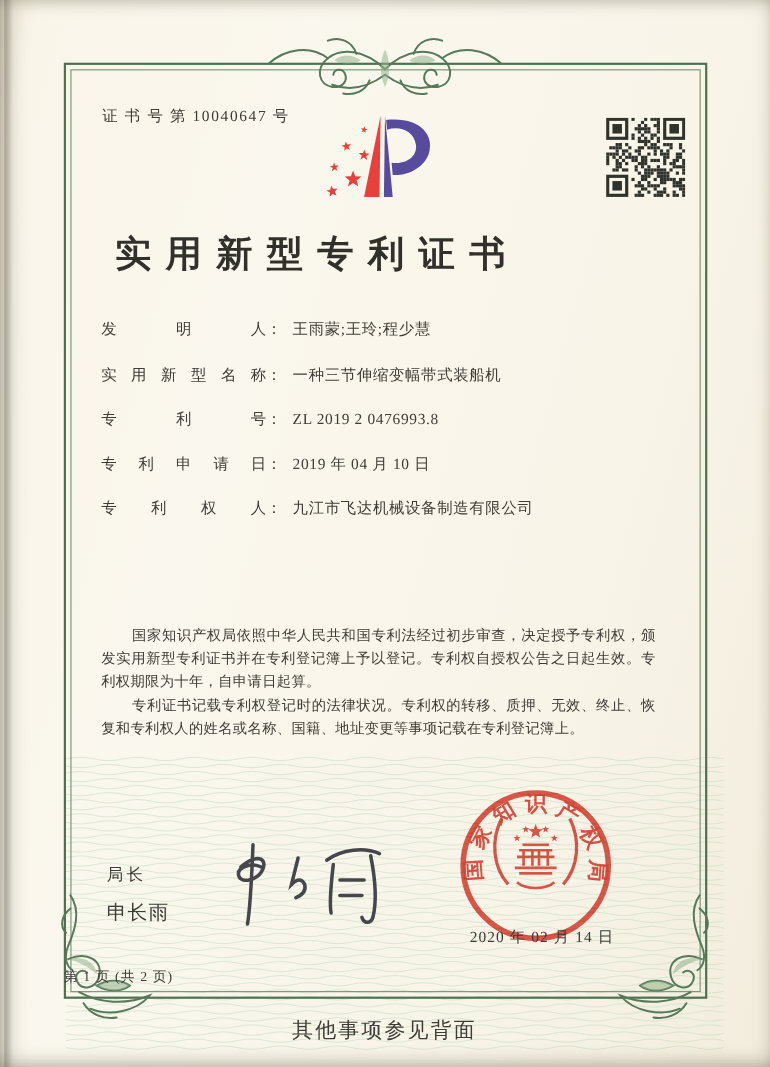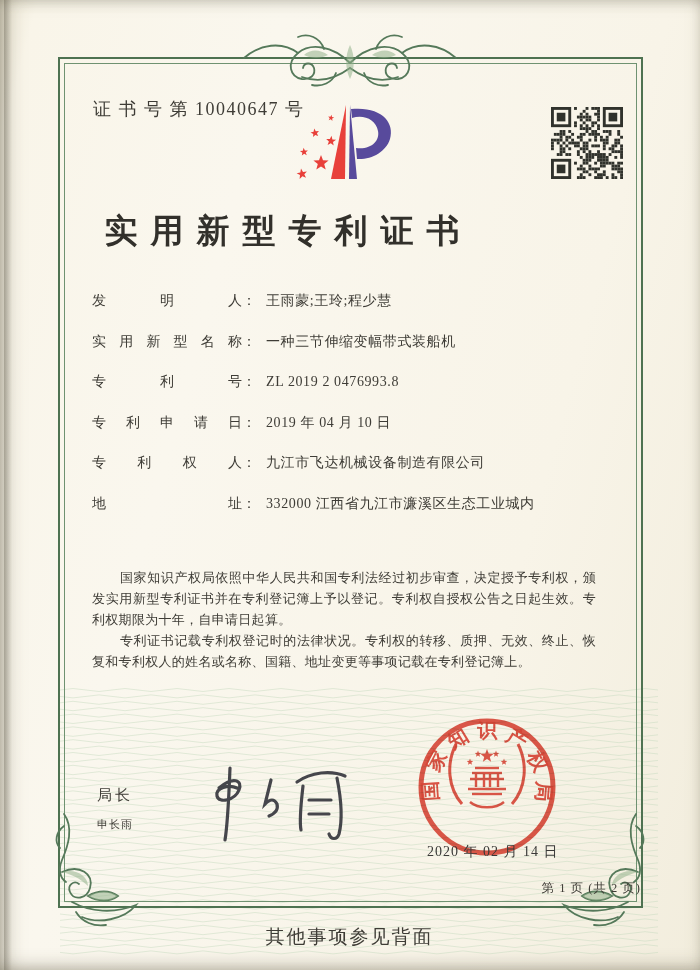--- a/index.html
+++ b/index.html
@@ -13,40 +13,40 @@
   .paper::before{content:"";position:absolute;left:4px;top:0;width:8px;height:100%;
     background:linear-gradient(90deg,rgba(90,85,70,.35),rgba(90,85,70,0));pointer-events:none;z-index:9;}
   svg{display:block;}
   .waves{position:absolute;left:0;top:0;z-index:0;}
   .b-outer{position:absolute;left:58px;top:57px;width:581px;height:847px;border:2.6px solid var(--border_green,#4e7251);z-index:1;}
   .b-inner{position:absolute;left:64px;top:63px;width:571px;height:837px;border:1px solid #6f9271;z-index:1;}
   .ornament-top{position:absolute;left:240px;top:27px;z-index:2;}
   .ornament-corner{position:absolute;z-index:2;}
   .ornament-corner.left{left:42px;top:812px;}
   .ornament-corner.right{left:523px;top:812px;}
-  .cert-no{position:absolute;left:93px;top:97px;font-size:18px;letter-spacing:1.5px;color:var(--ink,#3e3c36);z-index:3;}
+  .cert-no{position:absolute;left:93px;top:97px;font-size:14px;letter-spacing:1.5px;color:var(--ink,#3e3c36);z-index:3;}
   .logo{position:absolute;left:293px;top:102px;z-index:3;}
   .qr{position:absolute;left:551px;top:107px;z-index:3;}
   .title{position:absolute;left:58px;top:209px;width:461px;margin:0;text-align:center;
     font-size:33px;font-weight:600;letter-spacing:13px;color:var(--title_ink,#32302b);z-index:3;}
   .fields{position:absolute;left:92px;top:291px;width:520px;z-index:3;color:var(--ink,#3e3c36);}
   .row{margin-bottom:20.5px;font-size:14px;line-height:20px;white-space:nowrap;}
   .flabel{display:inline-block;width:150px;text-align:justify;text-align-last:justify;vertical-align:top;}
   .flabel.short{width:112px;}
   .colon{margin:0 10px 0 0;}
   .fvalue{letter-spacing:.6px;}
   .grant-group{margin-left:38px;}
   .paras{position:absolute;left:92px;top:567px;width:504px;z-index:3;color:var(--ink,#3e3c36);}
   .paras p{margin:0;font-size:13px;line-height:21px;text-indent:28px;text-align:justify;letter-spacing:.3px;}
   .sig-title{position:absolute;left:97px;top:786px;font-size:15px;letter-spacing:3px;color:var(--ink,#3e3c36);z-index:3;}
-  .sig-name{position:absolute;left:97px;top:817px;font-size:11px;letter-spacing:1px;color:var(--ink,#3e3c36);z-index:3;}
+  .sig-name{position:absolute;left:97px;top:817px;font-size:18px;letter-spacing:1px;color:var(--ink,#3e3c36);z-index:3;}
   .signature{position:absolute;left:185px;top:752px;z-index:3;}
   .seal{position:absolute;left:412px;top:712px;z-index:2;mix-blend-mode:multiply;opacity:.92;}
   .seal-date{position:absolute;left:427px;top:843px;font-size:14px;letter-spacing:1px;color:#3a3a38;z-index:3;}
-  .page-info{position:absolute;left:58px;top:880px;width:583px;text-align:right;font-size:12.5px;letter-spacing:1px;color:var(--ink,#3e3c36);z-index:3;}
+  .page-info{position:absolute;left:58px;top:880px;width:583px;text-align:left;font-size:12.5px;letter-spacing:1px;color:var(--ink,#3e3c36);z-index:3;}
   .footer-note{position:absolute;left:58px;top:924px;width:583px;text-align:center;font-size:19px;letter-spacing:2px;color:var(--ink,#3e3c36);z-index:3;}
   .green-line{stroke:#55795a;fill:none;stroke-width:1.8;stroke-linecap:round;}
   .green-fill{fill:#93b28d;opacity:.55;stroke:none;}
 </style>
 </head>
 <body>
 
 <div class="paper">
 
   <svg class="waves" id="waves" width="700" height="970">
@@ -384,23 +384,20 @@
     </div>
     <div class="row">
       <span class="flabel">专利号</span><span class="colon">：</span><span class="fvalue">ZL 2019 2 0476993.8</span>
     </div>
     <div class="row">
       <span class="flabel">专利申请日</span><span class="colon">：</span><span class="fvalue">2019 年 04 月 10 日</span>
     </div>
     <div class="row">
       <span class="flabel">专利权人</span><span class="colon">：</span><span class="fvalue">九江市飞达机械设备制造有限公司</span>
     </div>
-    <div class="row">
-      <span class="flabel">地址</span><span class="colon">：</span><span class="fvalue">332000 江西省九江市濂溪区生态工业城内</span>
-    </div>
   </div>
 
   <div class="paras">
     <p>国家知识产权局依照中华人民共和国专利法经过初步审查，决定授予专利权，颁发实用新型专利证书并在专利登记簿上予以登记。专利权自授权公告之日起生效。专利权期限为十年，自申请日起算。</p>
     <p>专利证书记载专利权登记时的法律状况。专利权的转移、质押、无效、终止、恢复和专利权人的姓名或名称、国籍、地址变更等事项记载在专利登记簿上。</p>
   </div>
 
   <div class="sig-title">局长</div>
   <div class="sig-name">申长雨</div>
 

